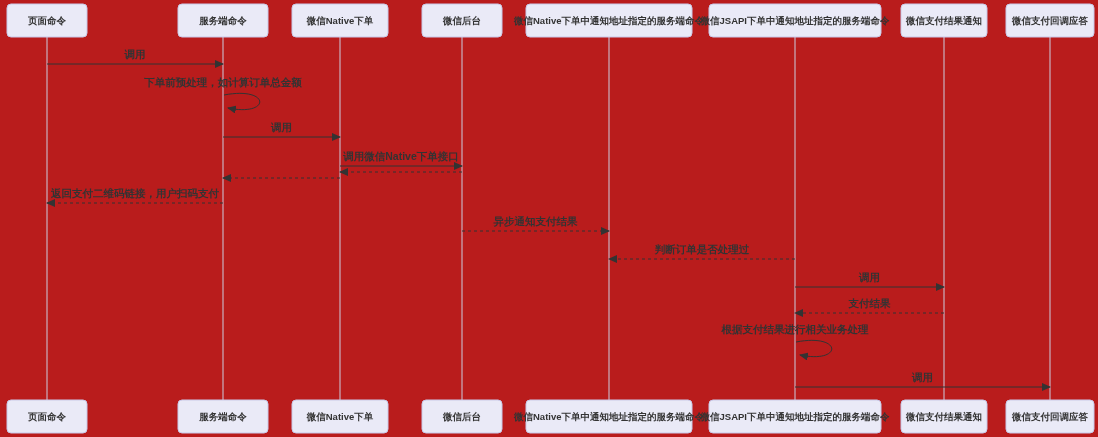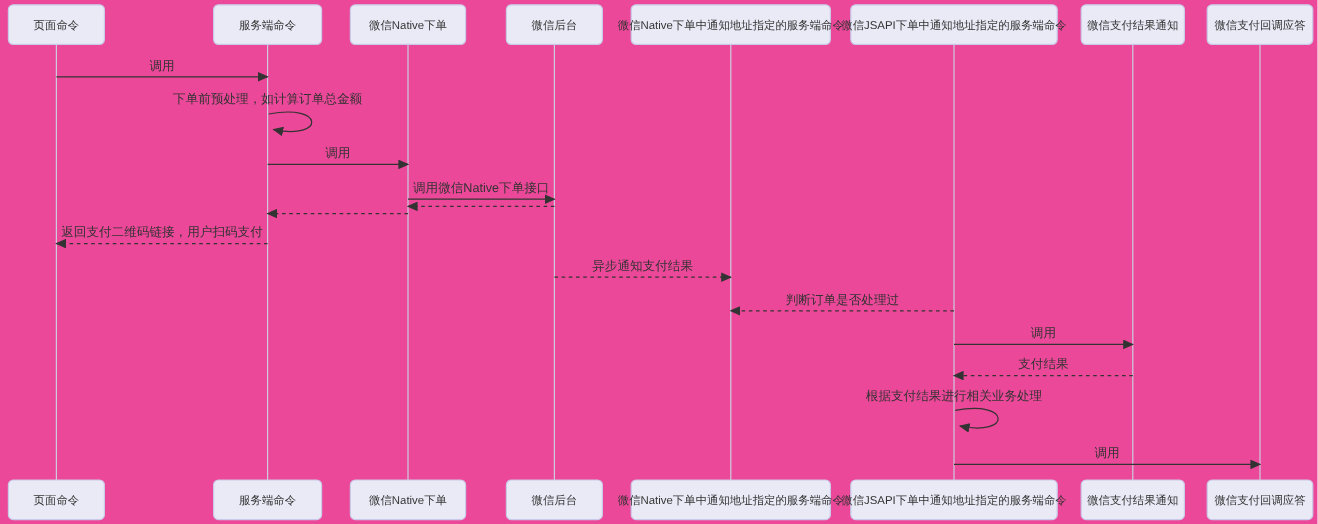--- a/index.html
+++ b/index.html
@@ -5,22 +5,23 @@
   html, body {
     margin: 0;
     padding: 0;
     background: #ffffff;
     font-family: "Liberation Sans", "DejaVu Sans", sans-serif;
   }
   #stage {
     position: relative;
     width: 1098px;
     height: 437px;
-    background: #ec4899;
+    background: #b91c1c;
     overflow: hidden;
+    font-weight: bold;
   }
   svg text {
     font-family: "Liberation Sans", "DejaVu Sans", sans-serif;
     fill: #333333;
   }
   .actor-label { font-size: 9.5px; }
   .msg-label   { font-size: 10.5px; }
 </style>
 </head>
 <body>

